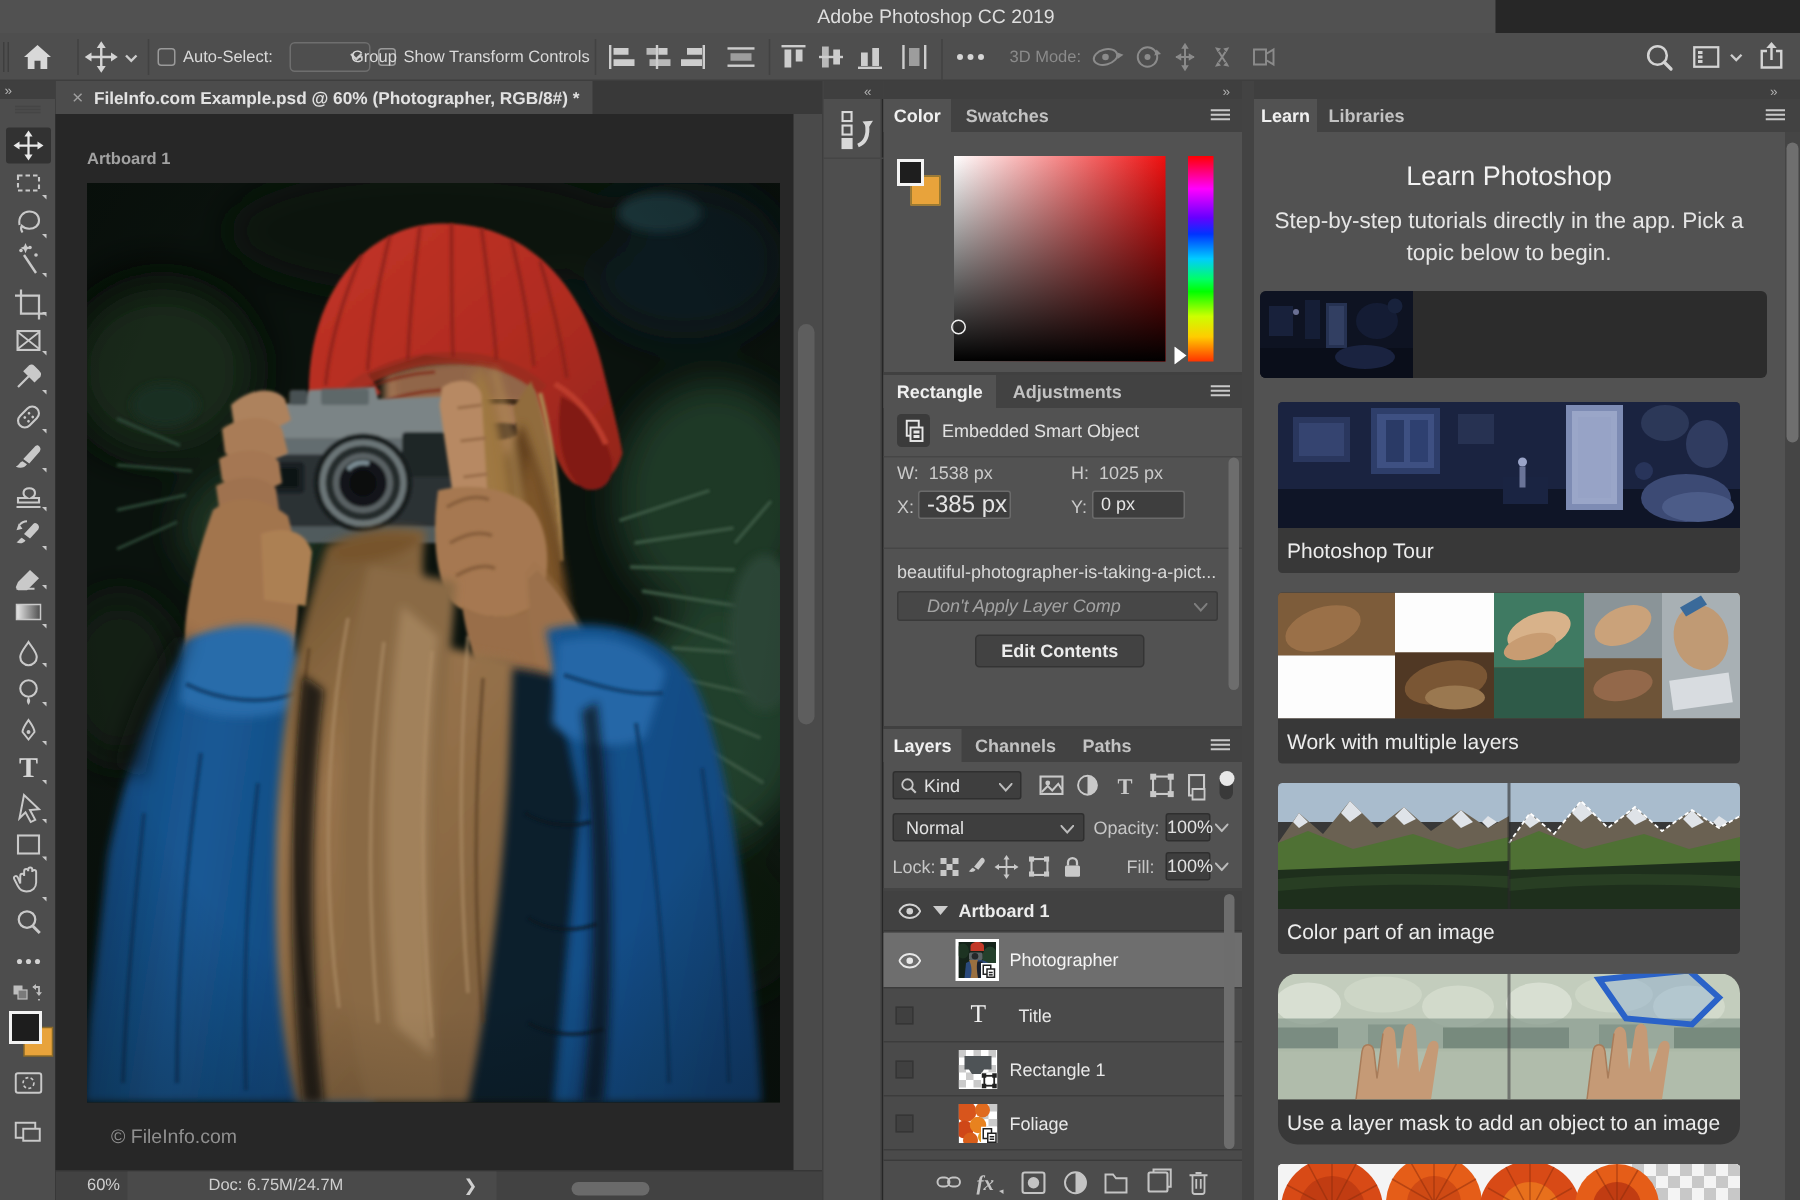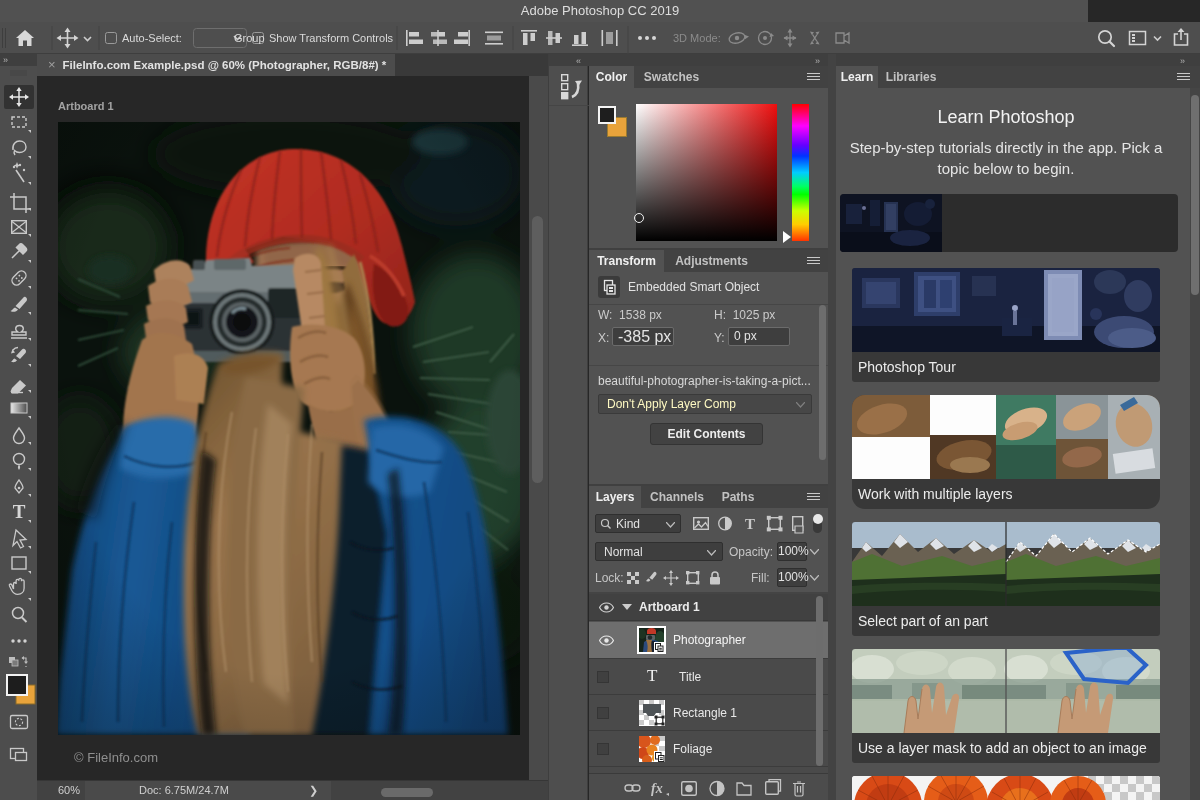--- a/index.html
+++ b/index.html
@@ -5,21 +5,21 @@
 * { margin:0; padding:0; box-sizing:border-box; }
 html,body { width:1200px; height:800px; overflow:hidden; background:#272727;
   font-family:"Liberation Sans", sans-serif; }
 .abs { position:absolute; }
 #app { position:relative; width:1200px; height:800px; }
 </style>
 </head>
 <body>
 <div id="app">
 
-<div class="abs" style="left:0;top:0;width:1088px;height:22px;background:#515151;">
+<div class="abs" style="left:0;top:0;width:997px;height:22px;background:#515151;padding-left:24px;">
   <div class="abs" style="width:1200px;text-align:center;top:3px;font-size:13px;color:#dedede;">Adobe Photoshop CC 2019</div>
 </div>
 
 <div id="optbar" class="abs" style="left:0;top:22px;width:1200px;height:32px;background:#4e4e4e;border-bottom:1px solid #3e3e3e;padding-left:24px;">
   <svg class="abs" style="left:0;top:0;" width="1200" height="32" viewBox="0 0 1200 32" fill="none">
 
     <g stroke="#3e3e3e" stroke-width="1">
           <path d="M2.5 6v20M5.5 6v20"></path>
         </g>
 
@@ -507,21 +507,21 @@
 
     <div class="abs" style="left:203px;top:38px;width:17px;height:137px;background:
       linear-gradient(to bottom, #ff0000 0%, #ff00ff 16%, #6600ff 30%, #0033ff 38%, #00ccff 50%, #00ff66 60%, #00ff00 66%, #ccff00 78%, #ffcc00 88%, #ff3300 100%);"></div>
     <svg class="abs" style="left:192px;top:165px;" width="11" height="12">
           <path d="M2 0 L10 6 L2 12 Z" fill="#fff"></path>
         </svg>
   </div>
 
   <div id="proppanel" class="abs" style="left:0;top:194px;width:239px;height:236px;border-top:2px solid #404040;">
     <div class="abs" style="left:0;top:0;width:239px;height:22px;background:#424242;">
-      <div class="abs" style="left:0;top:0;width:75px;height:22px;background:#525252;color:#f0f0f0;font-size:12px;font-weight:bold;text-align:center;line-height:22px;">Transform</div>
+      <div class="abs" style="left:0;top:0;width:75px;height:22px;background:#525252;color:#f0f0f0;font-size:12px;font-weight:bold;text-align:center;line-height:22px;">Rectangle</div>
       <div class="abs" style="left:75px;top:0;width:95px;height:22px;color:#c2c2c2;font-size:12px;font-weight:bold;text-align:center;line-height:22px;">Adjustments</div>
       <svg class="abs" style="left:218px;top:6px;" width="13" height="10">
             <g stroke="#c9c9c9" stroke-width="1.2">
               <path d="M0 1.5h13M0 4.5h13M0 7.5h13"></path>
             </g>
           </svg>
     </div>
     <div class="abs" style="left:9px;top:26px;width:22px;height:22px;background:#3b3b3b;border-radius:3px;">
       <svg width="22" height="22" viewBox="0 0 22 22" fill="none">
         <rect x="6.5" y="4.5" width="8" height="10" stroke="#e6e6e6" stroke-width="1.3"></rect>
@@ -533,21 +533,21 @@
     <div class="abs" style="left:39px;top:30px;font-size:12px;color:#e2e2e2;">Embedded Smart Object</div>
     <div class="abs" style="left:0;top:54px;width:239px;height:1px;background:#464646;"></div>
     <div class="abs" style="left:9px;top:58px;font-size:12px;color:#cbcbcb;">W:&nbsp; 1538 px</div>
     <div class="abs" style="left:125px;top:58px;font-size:12px;color:#cbcbcb;">H:&nbsp; 1025 px</div>
     <div class="abs" style="left:9px;top:81px;font-size:12px;color:#cbcbcb;">X:</div>
     <div class="abs" style="left:23px;top:77px;width:62px;height:19px;background:#3e3e3e;border:1px solid #6b6b6b;border-radius:2px;color:#e4e4e4;font-size:16px;line-height:17px;padding-left:5px;">-385 px</div>
     <div class="abs" style="left:125px;top:81px;font-size:12px;color:#cbcbcb;">Y:</div>
     <div class="abs" style="left:139px;top:77px;width:62px;height:19px;background:#3e3e3e;border:1px solid #6b6b6b;border-radius:2px;color:#e4e4e4;font-size:12px;line-height:17px;padding-left:5px;">0 px</div>
     <div class="abs" style="left:0;top:115px;width:239px;height:1px;background:#464646;"></div>
     <div class="abs" style="left:9px;top:124px;font-size:12px;color:#d8d8d8;">beautiful-photographer-is-taking-a-pict...</div>
-    <div class="abs" style="left:9px;top:144px;width:214px;height:20px;background:#474747;border:1px solid #3a3a3a;border-radius:2px;color:#fef9c3;font-size:12px;line-height:18px;padding-left:8px;">Don't Apply Layer Comp
+    <div class="abs" style="left:9px;top:144px;width:214px;height:20px;background:#474747;border:1px solid #3a3a3a;border-radius:2px;color:#a3a3a3;font-size:12px;line-height:18px;padding-left:19px;font-style:italic;">Don't Apply Layer Comp
       <svg class="abs" style="right:6px;top:7px;" width="9" height="6">
             <path d="M0 0 l4.5 5 L9 0" stroke="#7e7e7e" stroke-width="1.3" fill="none"></path>
           </svg>
     </div>
     <div class="abs" style="left:61px;top:173px;width:113px;height:22px;background:#424242;border:1px solid #343434;border-radius:3px;color:#ececec;font-size:12px;font-weight:bold;text-align:center;line-height:20px;">Edit Contents</div>
     <div class="abs" style="left:230px;top:55px;width:7px;height:155px;background:#6d6d6d;border-radius:4px;"></div>
   </div>
 
   <div id="layerspanel" class="abs" style="left:0;top:430px;width:239px;height:316px;border-top:2px solid #404040;font-size:12px;">
     <div class="abs" style="left:0;top:0;width:239px;height:22px;background:#424242;">
@@ -825,21 +825,21 @@
         <rect x="200" y="10" width="22" height="54" fill="#97a3c6"></rect>
         <ellipse cx="258" cy="14" rx="16" ry="12" fill="#2c3858"></ellipse>
         <ellipse cx="286" cy="28" rx="14" ry="16" fill="#303c60"></ellipse>
         <ellipse cx="272" cy="64" rx="30" ry="16" fill="#3c4a74"></ellipse>
         <ellipse cx="280" cy="70" rx="24" ry="10" fill="#4c5c88"></ellipse>
         <circle cx="244" cy="46" r="6" fill="#28345a"></circle>
       </svg>
     </div>
     <div class="abs" style="left:6px;top:91px;font-size:14px;color:#ececec;">Photoshop Tour</div>
   </div>
-  <div class="abs" style="left:16px;top:341px;width:308px;height:114px;background:#383838;border-radius:13px;overflow:hidden;">
+  <div class="abs" style="left:16px;top:341px;width:308px;height:114px;background:#383838;border-radius:3px;overflow:hidden;">
     <div class="abs" style="left:0;top:0;width:308px;height:84px;" id="card2img">
       <svg width="308" height="84" viewBox="0 0 308 84">
         <rect width="308" height="84" fill="#6b4e33"></rect>
         <rect x="0" y="0" width="78" height="42" fill="#7d5c3a"></rect>
         <ellipse cx="30" cy="24" rx="26" ry="14" fill="#9a7048" transform="rotate(-18 30 24)"></ellipse>
         <rect x="0" y="42" width="78" height="42" fill="#fdfdfd"></rect>
         <rect x="78" y="0" width="66" height="40" fill="#fdfdfd"></rect>
         <path d="M80 40 L144 6 L144 40 Z" fill="#8a6istance540" opacity="0"></path>
         <rect x="78" y="40" width="66" height="44" fill="#4e3categories420" opacity="0"></rect>
         <rect x="78" y="40" width="66" height="44" fill="#503824"></rect>
@@ -877,23 +877,23 @@
           <path d="M0 40 L14 20 L30 34 L48 12 L66 30 L84 16 L102 32 L122 18 L140 30 L154 22 L154 48 L0 48 Z" fill="#6a6152"></path>
           <path d="M10 26 L14 20 L20 26 L14 30 Z M42 20 L48 12 L56 20 L48 26 Z M78 22 L84 16 L92 24 L84 28 Z M116 24 L122 18 L130 26 L122 30 Z M136 26 L140 30 L146 26 L140 22 Z" fill="#dfe3e8"></path>
           <path d="M0 40 L20 32 L50 44 L90 34 L120 44 L154 36 L154 58 L0 58 Z" fill="#4f7134"></path>
           <path d="M0 58 L154 52 L154 84 L0 84 Z" fill="#1e2f1c"></path>
           <path d="M0 64 C40 60 100 60 154 62 L154 70 C100 66 40 68 0 72 Z" fill="#2c4426" opacity=".7"></path>
           <path d="M0 40 L14 20 L30 34 L48 12 L66 30 L84 16 L102 32 L122 18 L140 30 L154 22" stroke="#fff" stroke-width="1.2" stroke-dasharray="3 2" fill="none"></path>
         </g>
         <rect x="153" y="0" width="2" height="84" fill="#2a2a2a" opacity=".6"></rect>
       </svg>
     </div>
-    <div class="abs" style="left:6px;top:91px;font-size:14px;color:#ececec;">Select part of an part</div>
-  </div>
-  <div class="abs" style="left:16px;top:595px;width:308px;height:114px;background:#383838;border-radius:3px;overflow:hidden;">
+    <div class="abs" style="left:6px;top:91px;font-size:14px;color:#ececec;">Color part of an image</div>
+  </div>
+  <div class="abs" style="left:16px;top:595px;width:308px;height:114px;background:#383838;border-radius:13px;overflow:hidden;">
     <div class="abs" style="left:0;top:0;width:308px;height:84px;" id="card4img">
       <svg width="308" height="84" viewBox="0 0 308 84">
         <g>
           <rect width="154" height="84" fill="#c3cdbd"></rect>
           <ellipse cx="20" cy="20" rx="22" ry="14" fill="#d8dfd2"></ellipse>
           <ellipse cx="70" cy="14" rx="26" ry="12" fill="#cdd6c6"></ellipse>
           <ellipse cx="120" cy="22" rx="24" ry="14" fill="#d2dacb"></ellipse>
           <rect x="0" y="30" width="154" height="22" fill="#8fa094" opacity=".8"></rect>
           <rect x="0" y="36" width="40" height="14" fill="#72857a" opacity=".8"></rect>
           <rect x="60" y="34" width="30" height="16" fill="#7c9084" opacity=".7"></rect>

